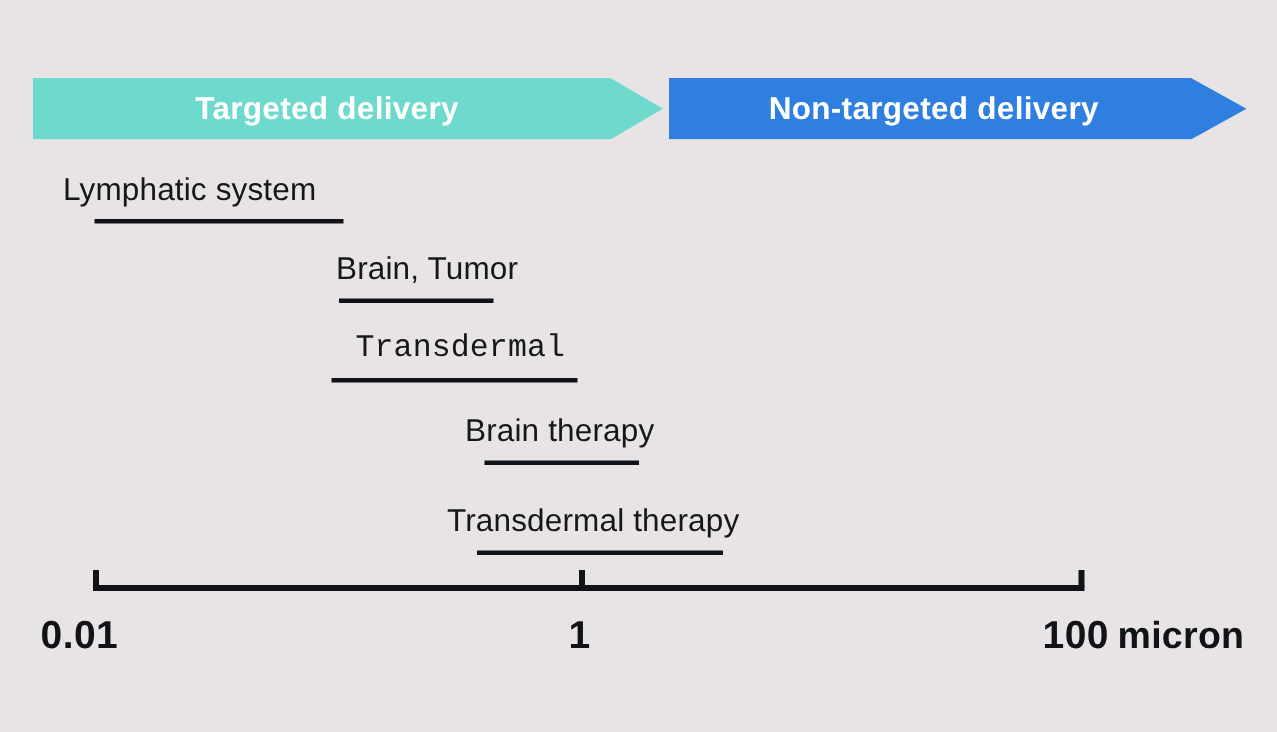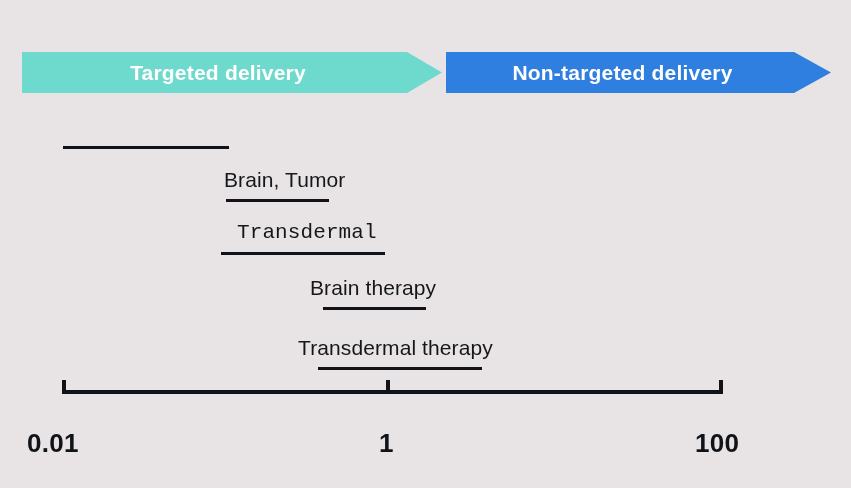--- a/index.html
+++ b/index.html
@@ -89,21 +89,20 @@
     height: 11px;
     background: #111318;
   }
   .axis-tick-label {
     position: absolute;
     font-size: 26px;
     font-weight: bold;
     color: #111318;
     white-space: nowrap;
     letter-spacing: 0.3px;
-    margin-top: 20px;
   }
   #axis-unit {
     position: absolute;
     font-size: 25px;
     font-weight: bold;
     color: #111318;
     white-space: nowrap;
     letter-spacing: 0.2px;
   }
 </style>
@@ -113,20 +112,21 @@
 <div id="canvas">
 
   <div class="banner" id="banner-targeted">
     <span class="banner-text">Targeted delivery</span>
   </div>
 
   <div class="banner" id="banner-nontargeted">
     <span class="banner-text">Non-targeted delivery</span>
   </div>
 
+  <div class="cat-label" style="left:42px; top:115px;">Lymphatic system</div>
   <div class="cat-rule" style="left:63px; top:146px; width:166px;"></div>
 
   <div class="cat-label" style="left:224px; top:168px;">Brain, Tumor</div>
   <div class="cat-rule" style="left:226px; top:199px; width:103px;"></div>
 
   <div class="cat-label" style="left:237px; top:221px;font-family:Liberation Mono, monospace;">Transdermal</div>
   <div class="cat-rule" style="left:221px; top:252px; width:164px;"></div>
 
   <div class="cat-label" style="left:310px; top:276px;">Brain therapy</div>
   <div class="cat-rule" style="left:323px; top:307px; width:103px;"></div>
@@ -137,14 +137,15 @@
   <div id="axis-line"></div>
 
   <div class="axis-tick" style="left:62px; top:380px;"></div>
   <div class="axis-tick" style="left:386px; top:380px;"></div>
   <div class="axis-tick" style="left:719px; top:380px;"></div>
 
   <div class="axis-tick-label" style="left:27px; top:408px;">0.01</div>
   <div class="axis-tick-label" style="left:379px; top:408px;">1</div>
   <div class="axis-tick-label" style="left:695px; top:408px;">100</div>
 
+  <div id="axis-unit" style="left:745px; top:410px;">micron</div>
 
 </div>
 
 </body></html>

